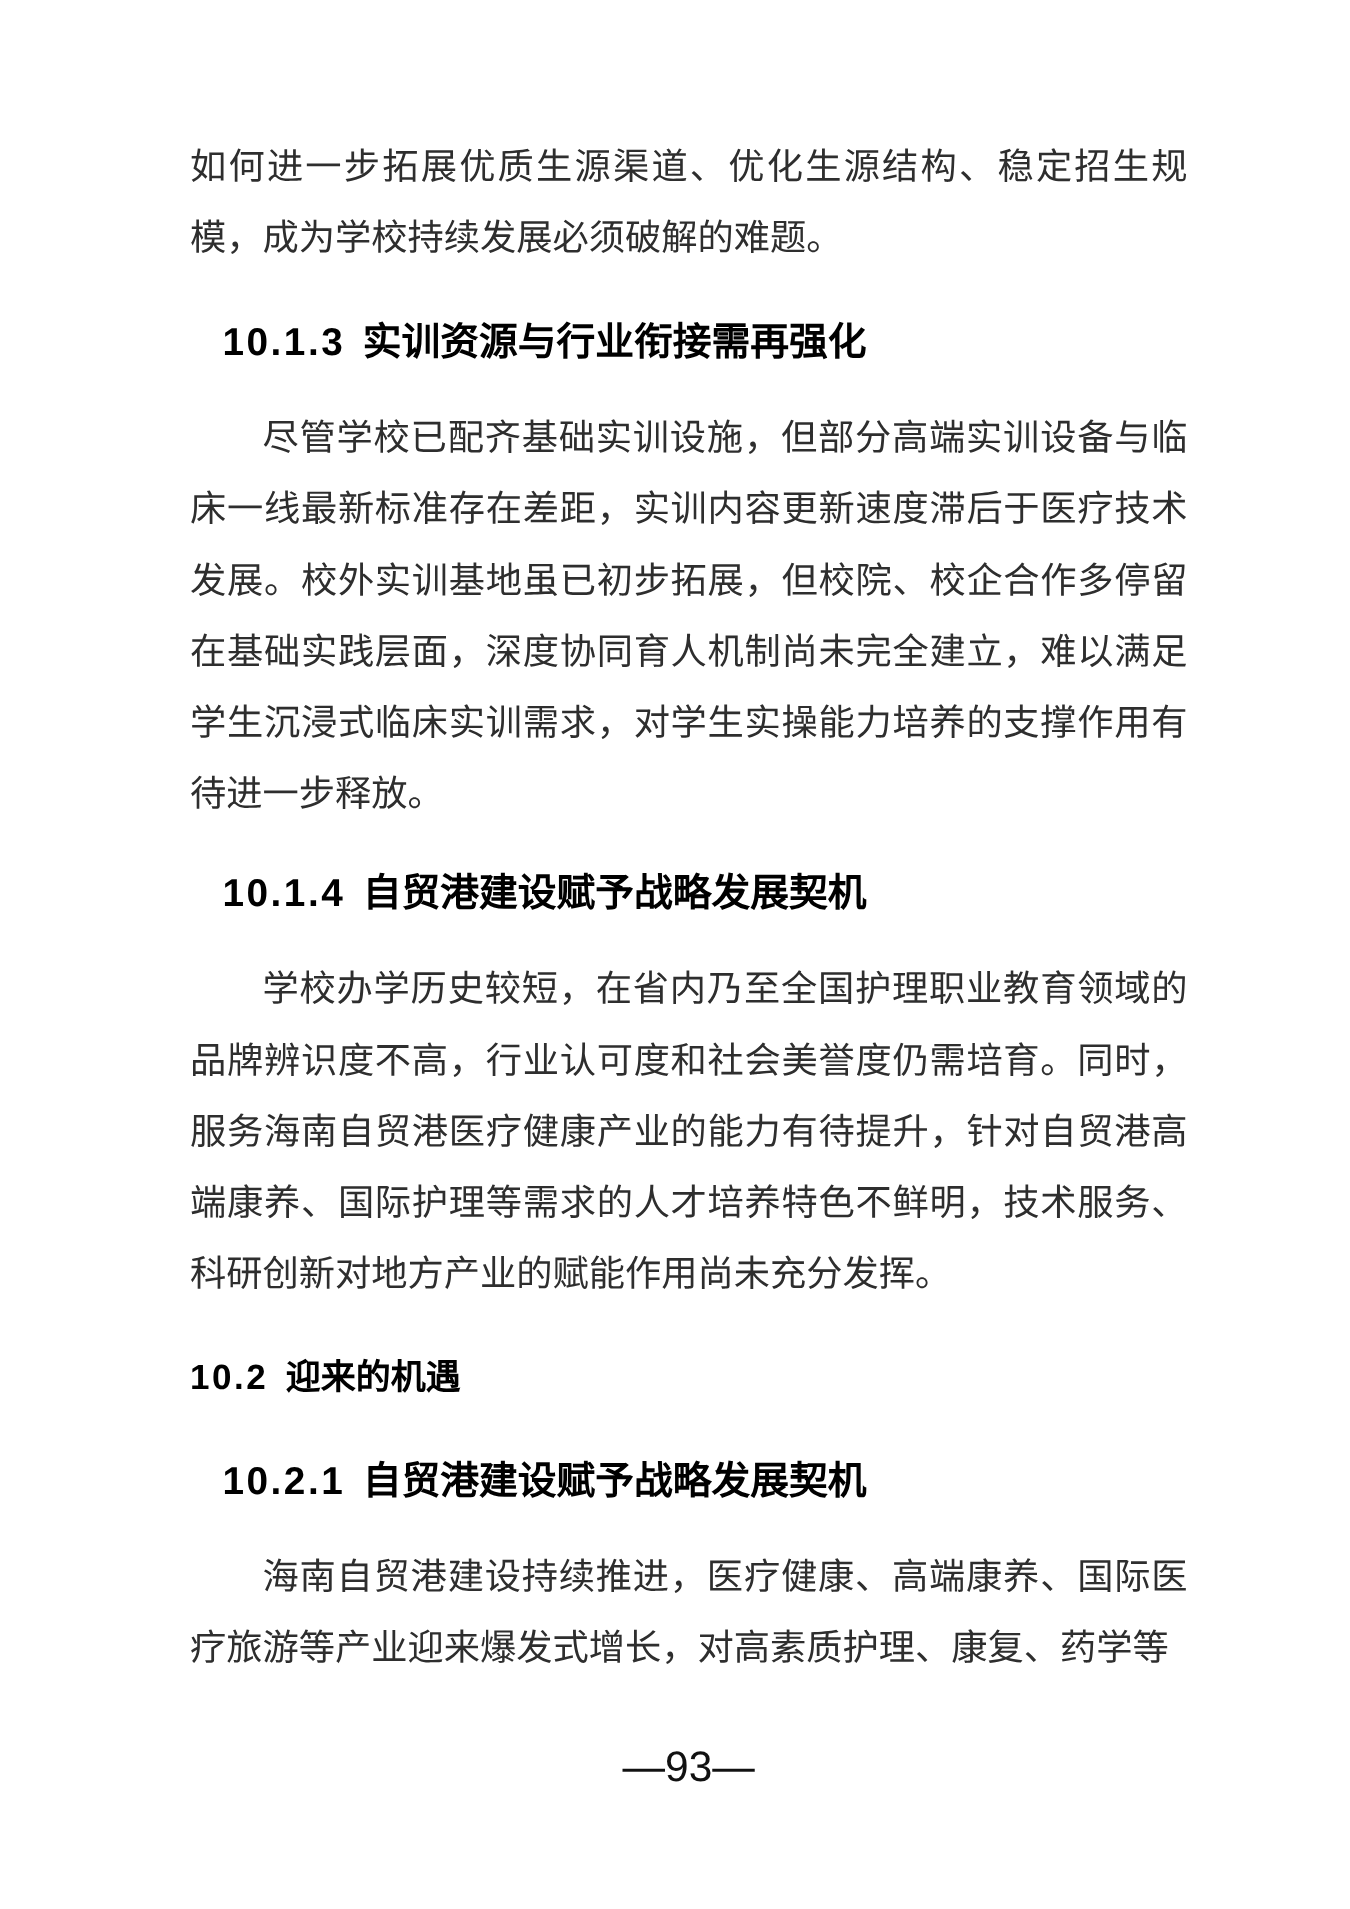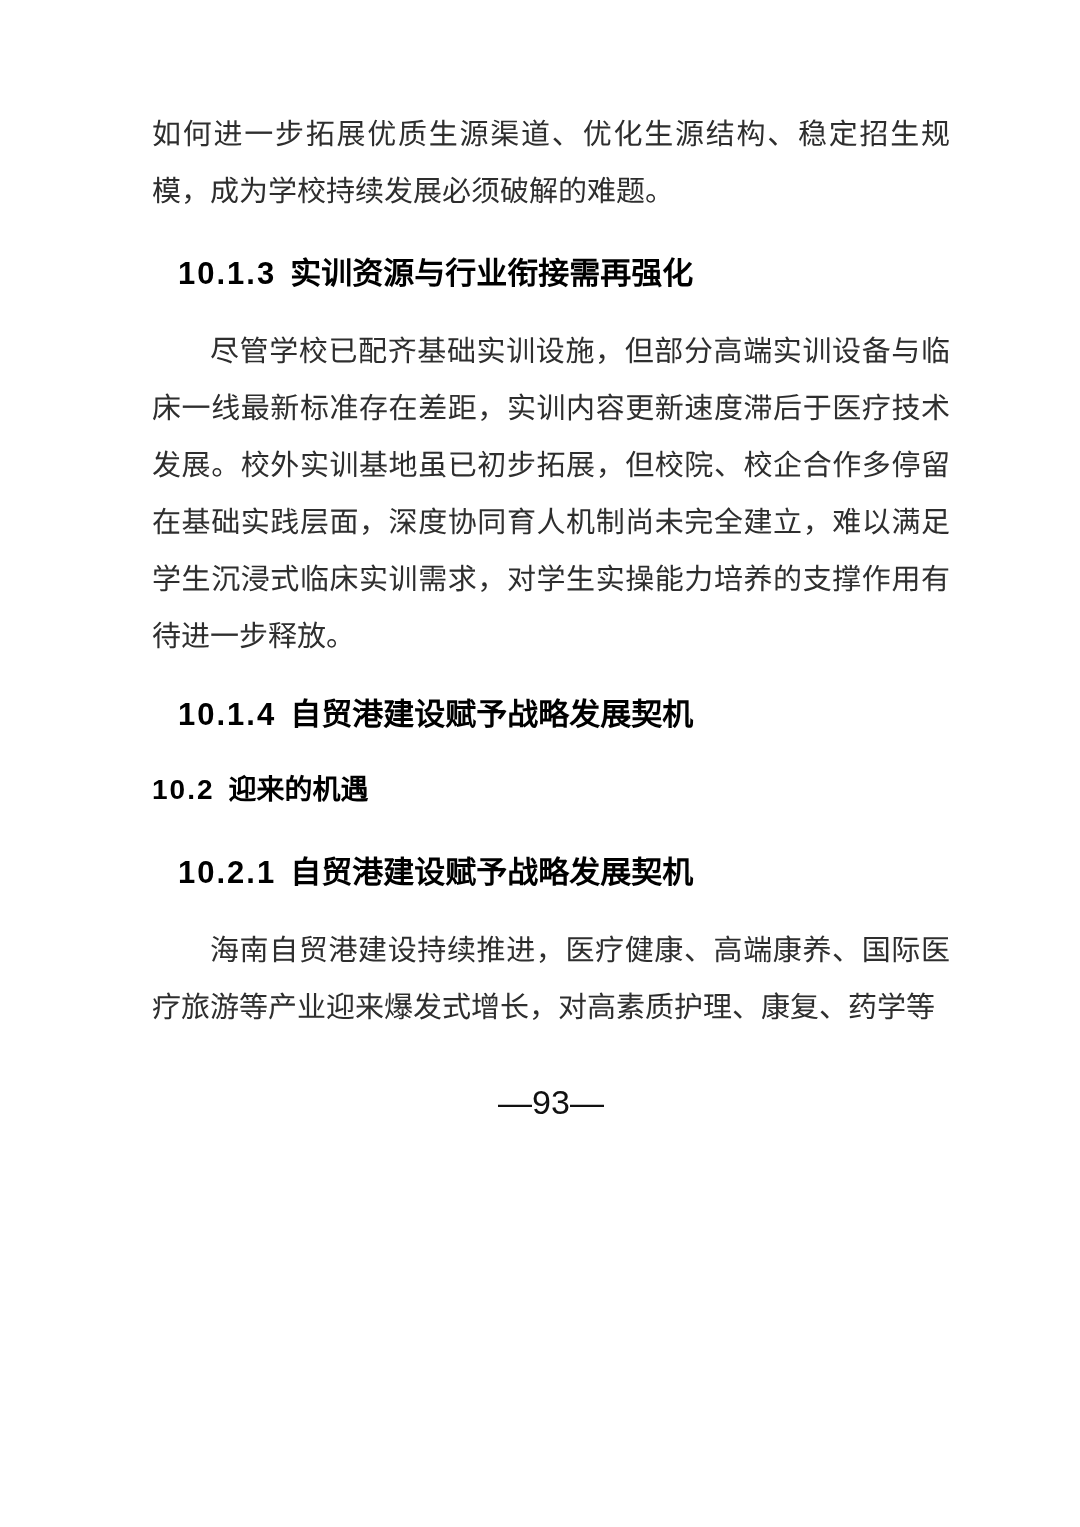--- a/index.html
+++ b/index.html
@@ -86,20 +86,21 @@
   <h3 class="heading-sub first">
     <span class="h-num">10.1.3</span><span class="h-title">实训资源与行业衔接需再强化</span>
   </h3>
 
   <p class="body-para para-after-heading">尽管学校已配齐基础实训设施，但部分高端实训设备与临床一线最新标准存在差距，实训内容更新速度滞后于医疗技术发展。校外实训基地虽已初步拓展，但校院、校企合作多停留在基础实践层面，深度协同育人机制尚未完全建立，难以满足学生沉浸式临床实训需求，对学生实操能力培养的支撑作用有待进一步释放。</p>
 
   <h3 class="heading-sub second">
     <span class="h-num">10.1.4</span><span class="h-title">自贸港建设赋予战略发展契机</span>
   </h3>
 
+  <p class="body-para para-after-heading">学校办学历史较短，在省内乃至全国护理职业教育领域的品牌辨识度不高，行业认可度和社会美誉度仍需培育。同时，服务海南自贸港医疗健康产业的能力有待提升，针对自贸港高端康养、国际护理等需求的人才培养特色不鲜明，技术服务、科研创新对地方产业的赋能作用尚未充分发挥。</p>
 
   <h2 class="heading-main">
     <span class="h-num">10.2</span><span class="h-title">迎来的机遇</span>
   </h2>
 
   <h3 class="heading-sub third">
     <span class="h-num">10.2.1</span><span class="h-title">自贸港建设赋予战略发展契机</span>
   </h3>
 
   <p class="body-para para-after-heading">海南自贸港建设持续推进，医疗健康、高端康养、国际医疗旅游等产业迎来爆发式增长，对高素质护理、康复、药学等</p>

